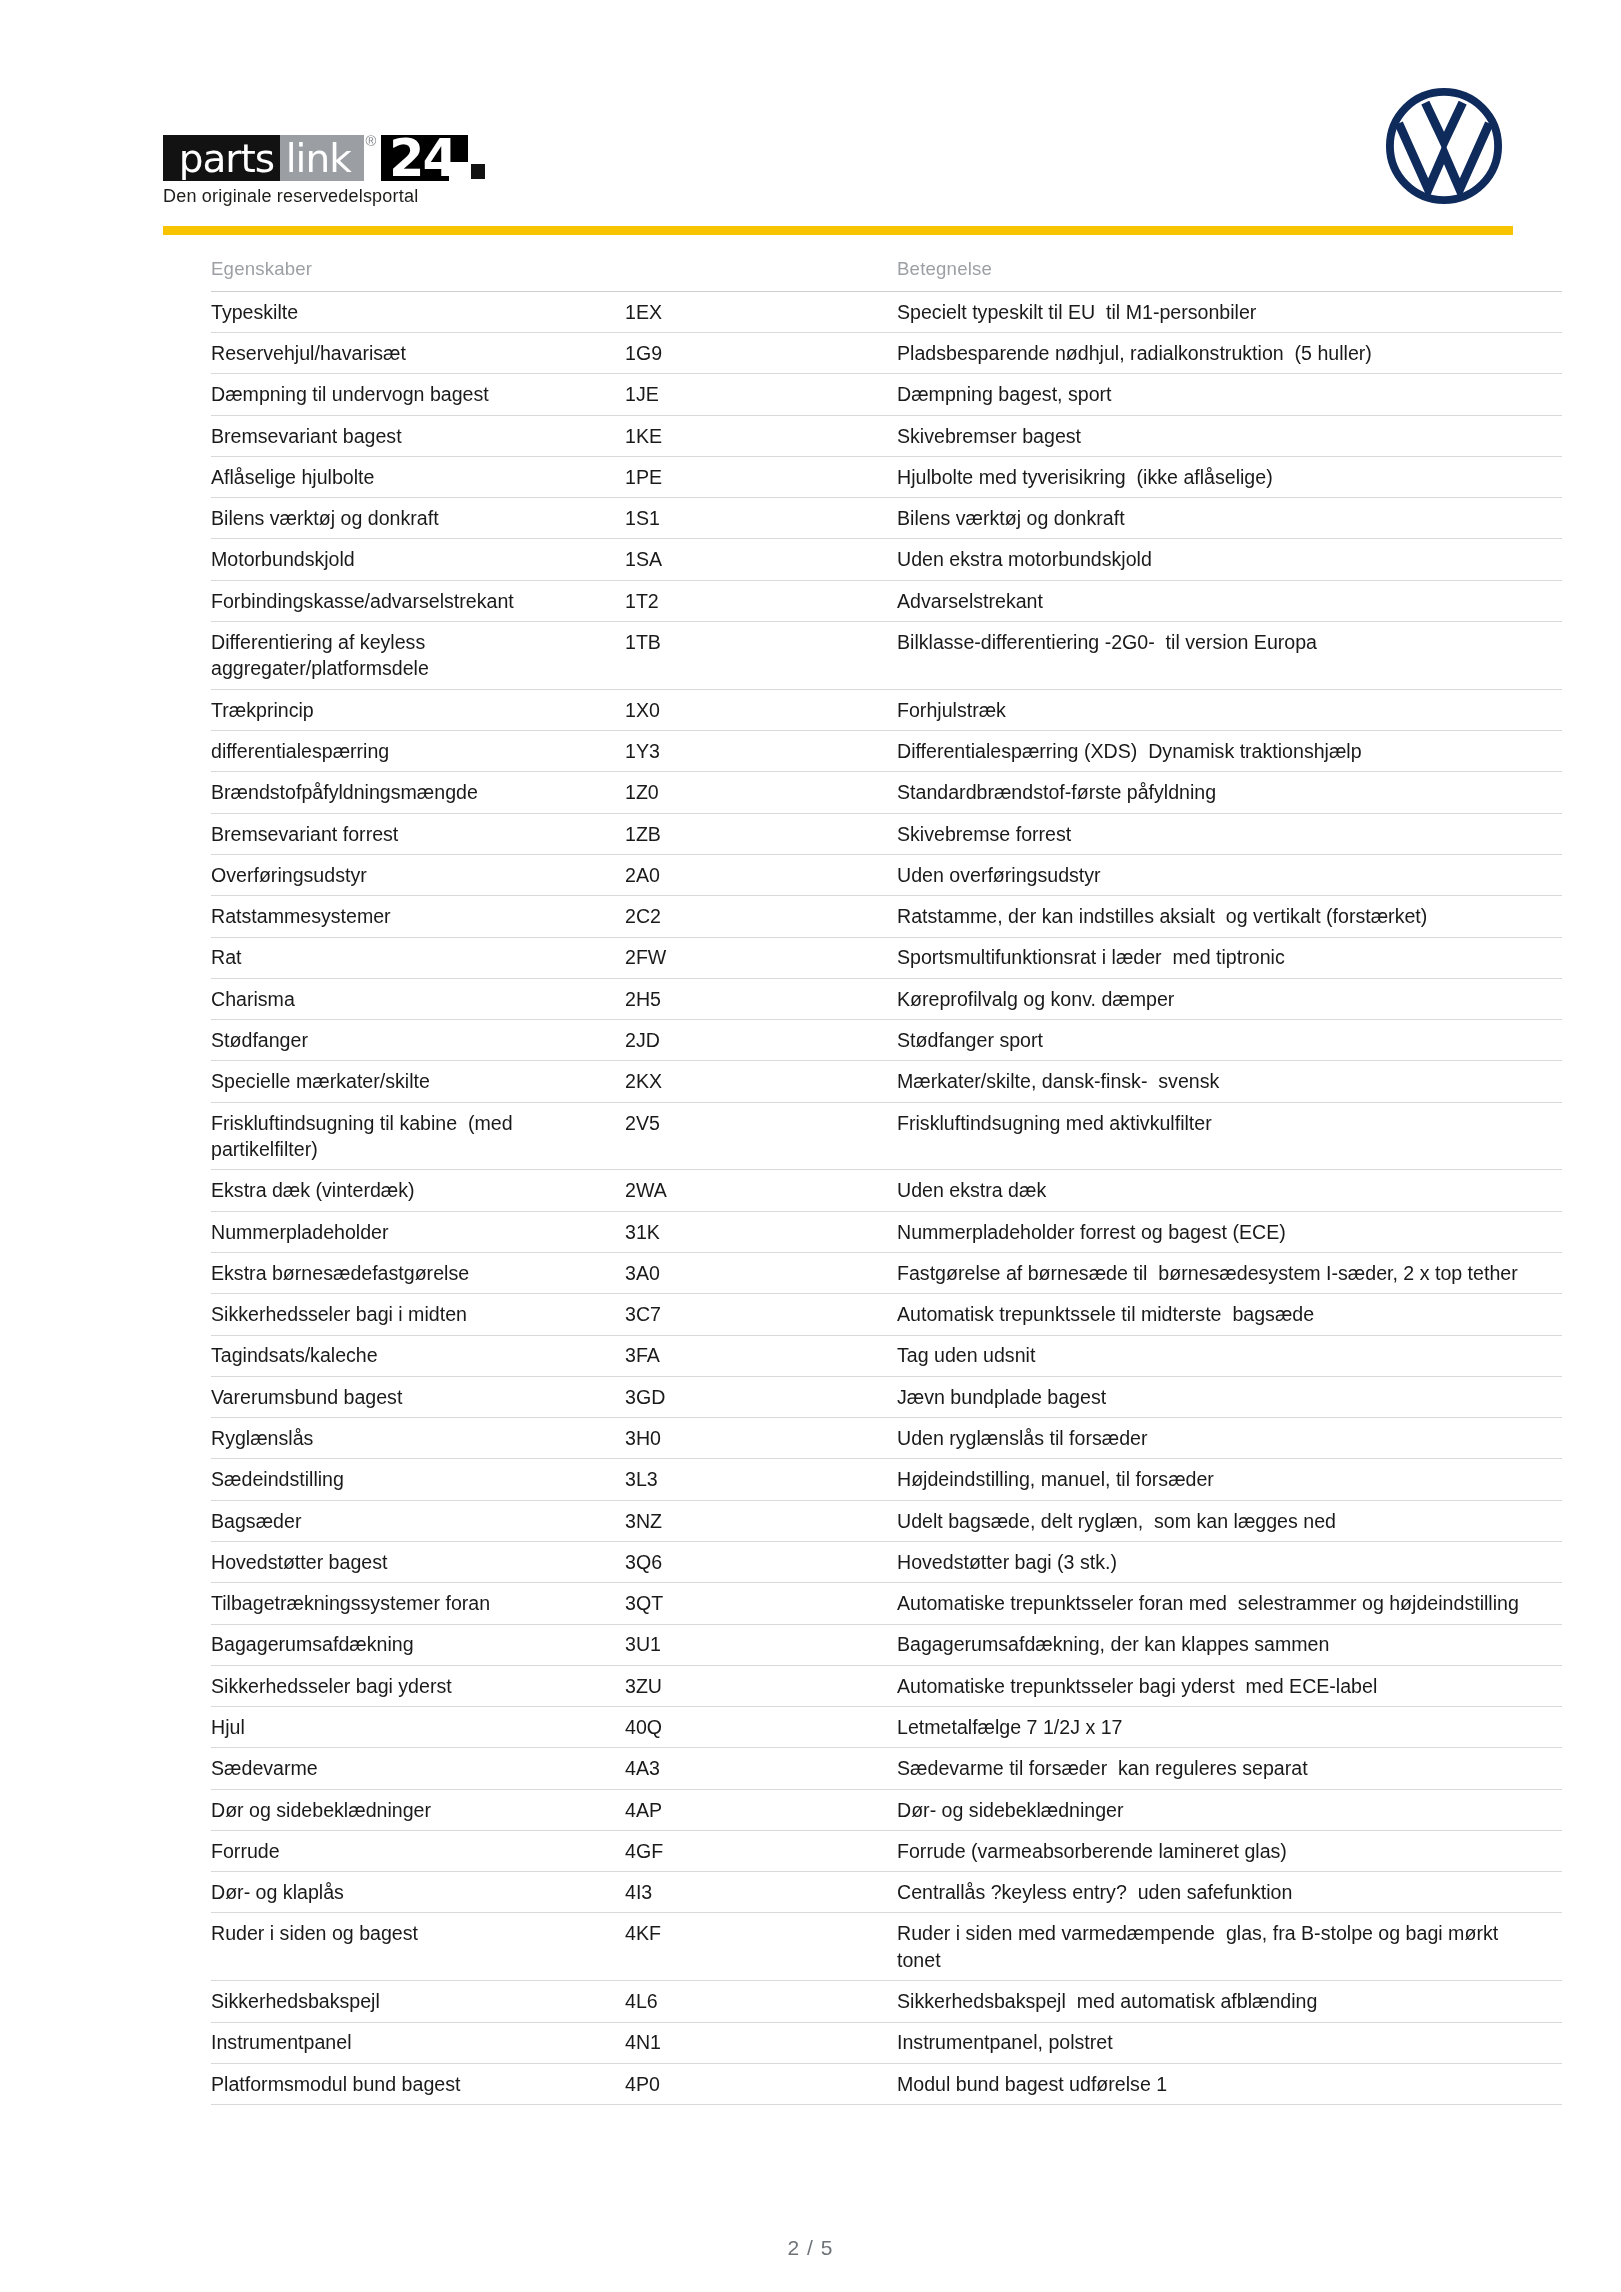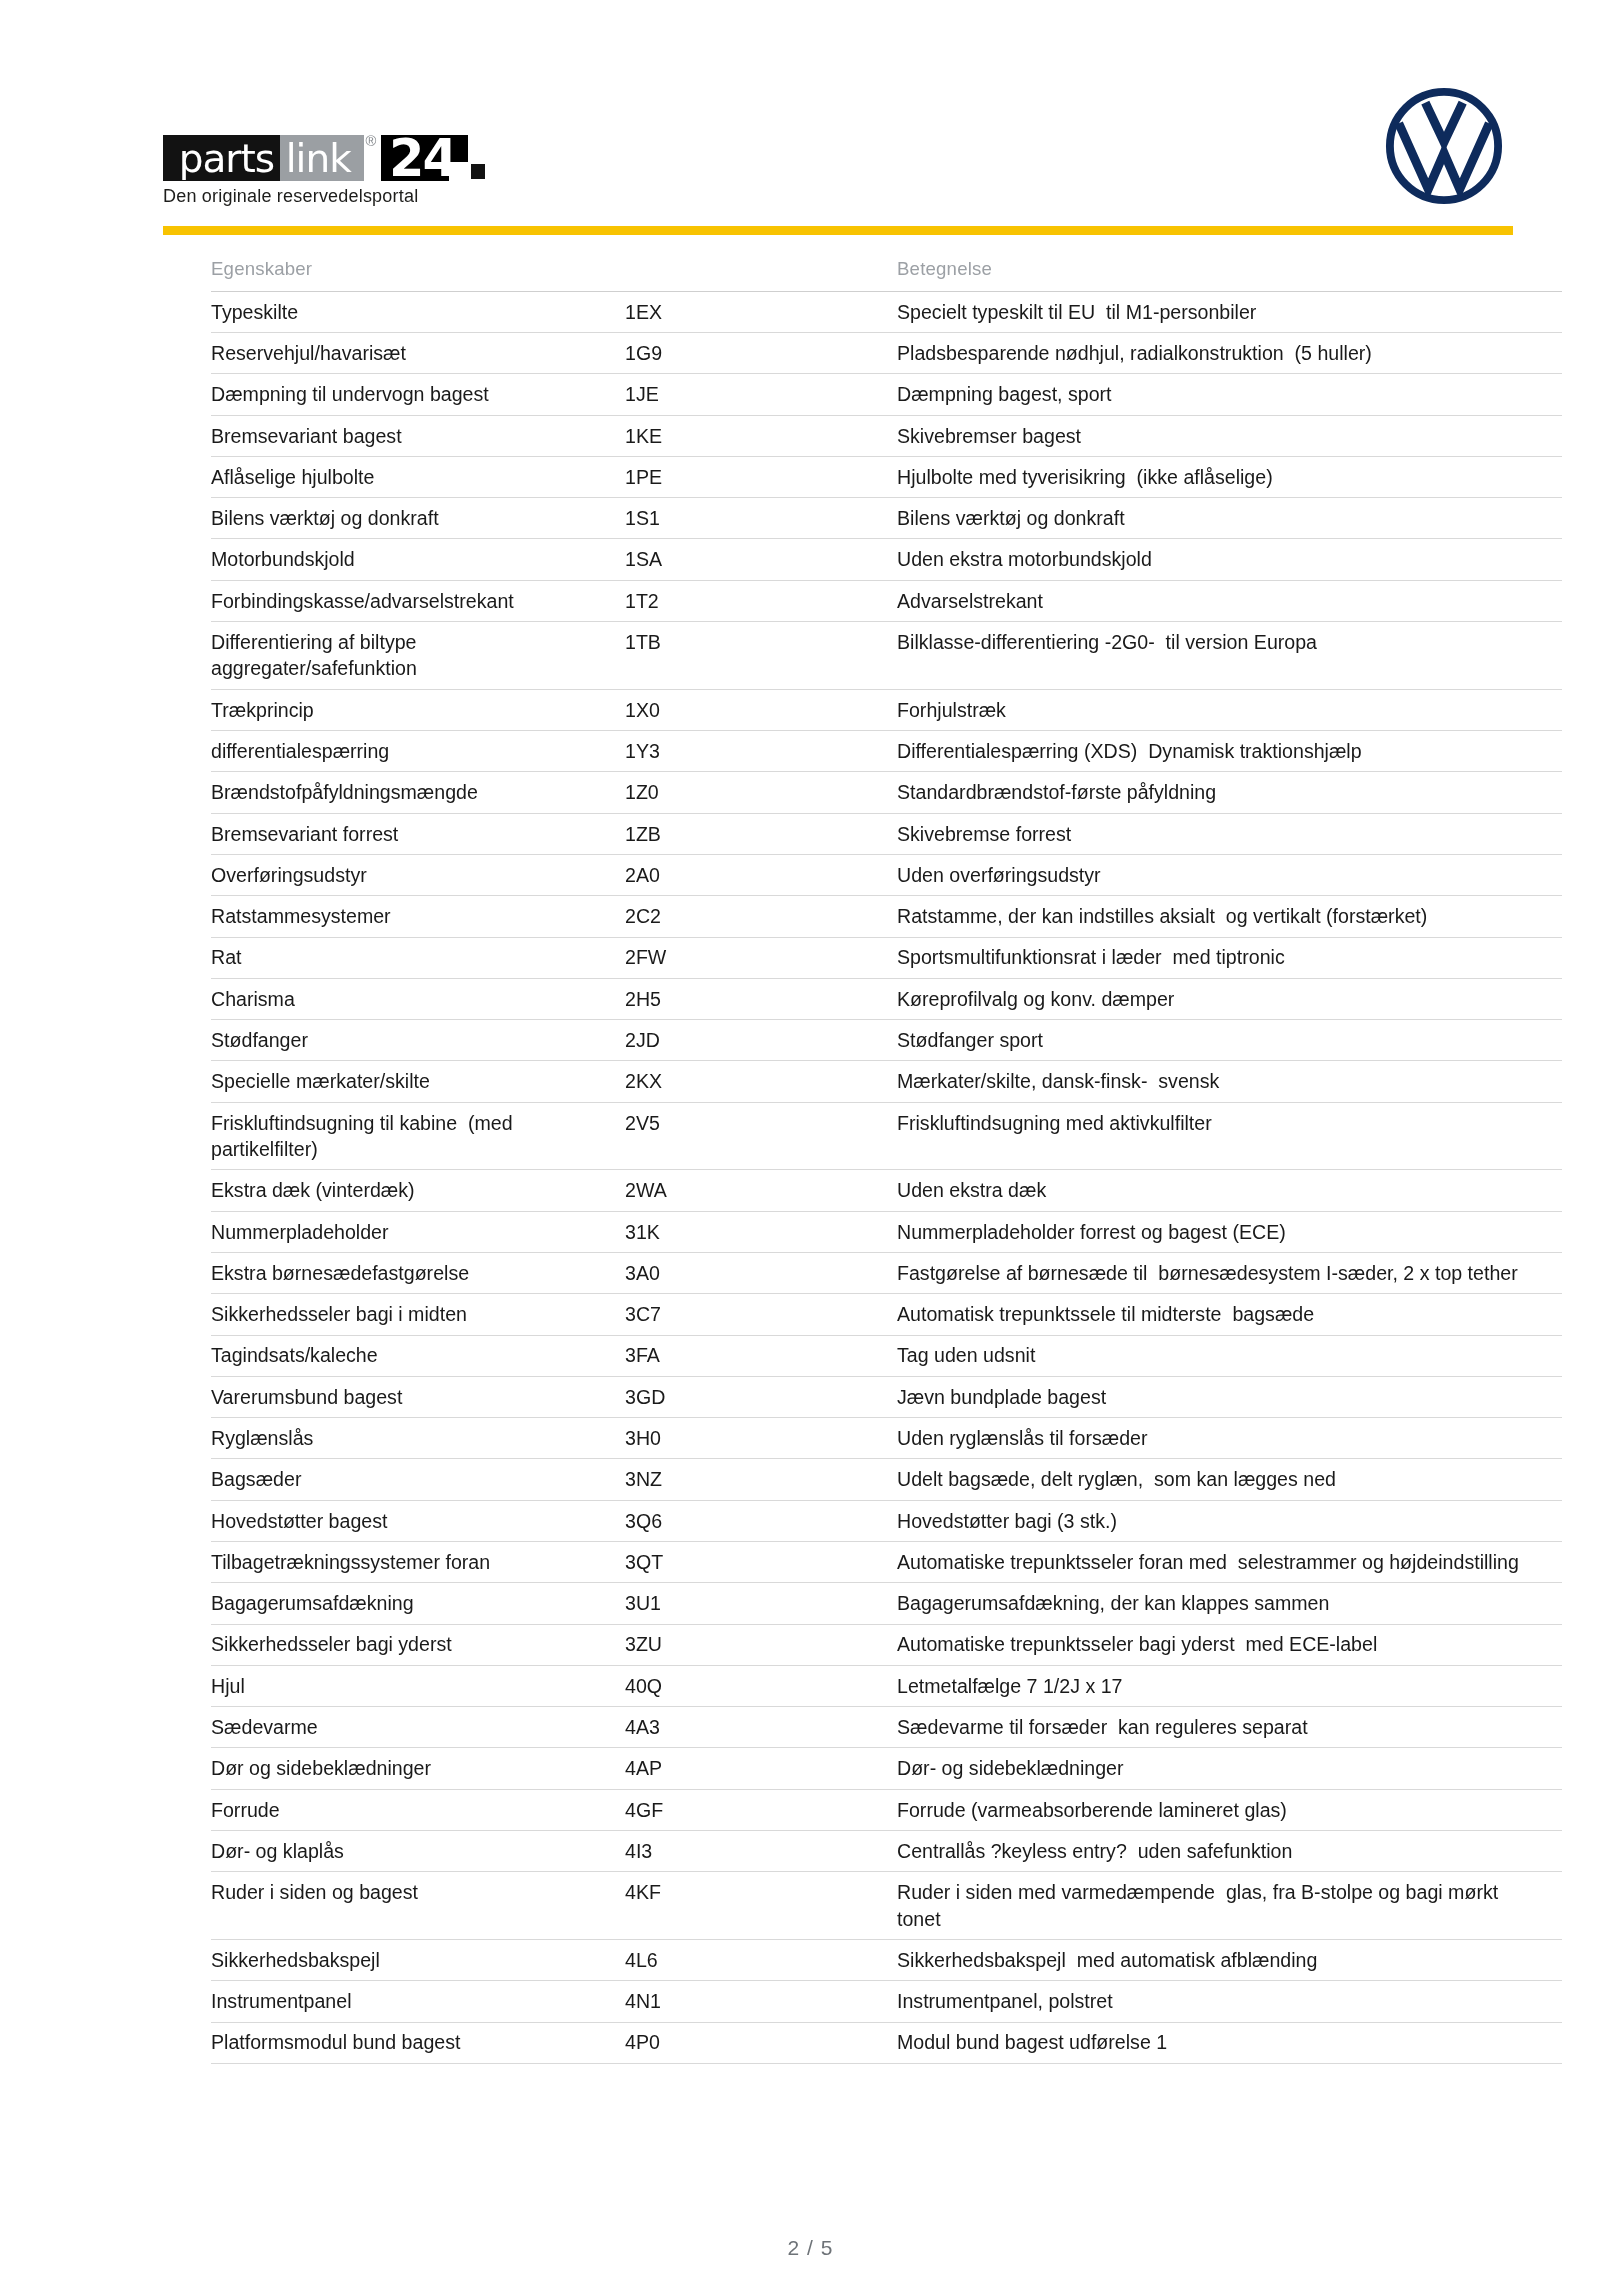--- a/index.html
+++ b/index.html
@@ -135,21 +135,21 @@
             <td>Motorbundskjold</td>
             <td>1SA</td>
             <td>Uden ekstra motorbundskjold</td>
           </tr>
           <tr>
             <td>Forbindingskasse/advarselstrekant</td>
             <td>1T2</td>
             <td>Advarselstrekant</td>
           </tr>
           <tr>
-            <td>Differentiering af biltype aggregater/safefunktion</td>
+            <td>Differentiering af keyless aggregater/platformsdele</td>
             <td>1TB</td>
             <td>Bilklasse-differentiering -2G0-  til version Europa</td>
           </tr>
           <tr>
             <td>Trækprincip</td>
             <td>1X0</td>
             <td>Forhjulstræk</td>
           </tr>
           <tr>
             <td>differentialespærring</td>
@@ -230,20 +230,25 @@
             <td>Varerumsbund bagest</td>
             <td>3GD</td>
             <td>Jævn bundplade bagest</td>
           </tr>
           <tr>
             <td>Ryglænslås</td>
             <td>3H0</td>
             <td>Uden ryglænslås til forsæder</td>
           </tr>
           <tr>
+            <td>Sædeindstilling</td>
+            <td>3L3</td>
+            <td>Højdeindstilling, manuel, til forsæder</td>
+          </tr>
+          <tr>
             <td>Bagsæder</td>
             <td>3NZ</td>
             <td>Udelt bagsæde, delt ryglæn,  som kan lægges ned</td>
           </tr>
           <tr>
             <td>Hovedstøtter bagest</td>
             <td>3Q6</td>
             <td>Hovedstøtter bagi (3 stk.)</td>
           </tr>
           <tr>

